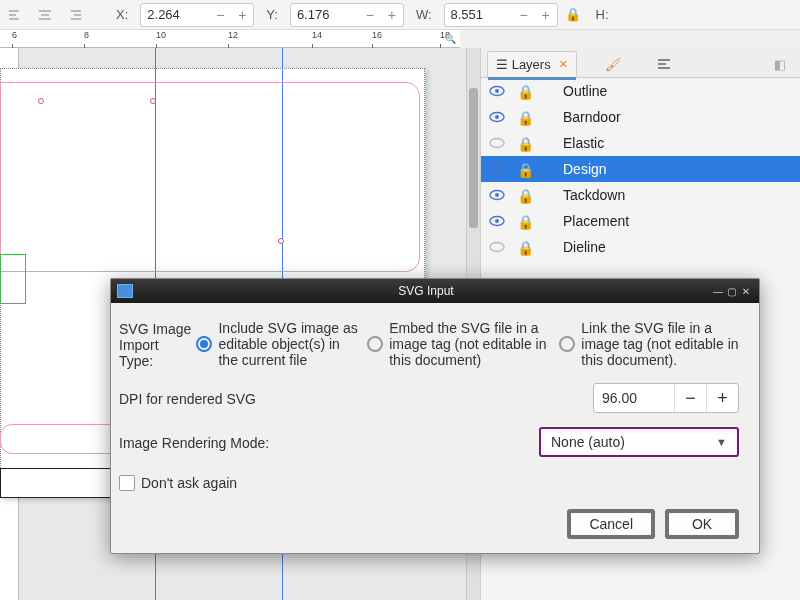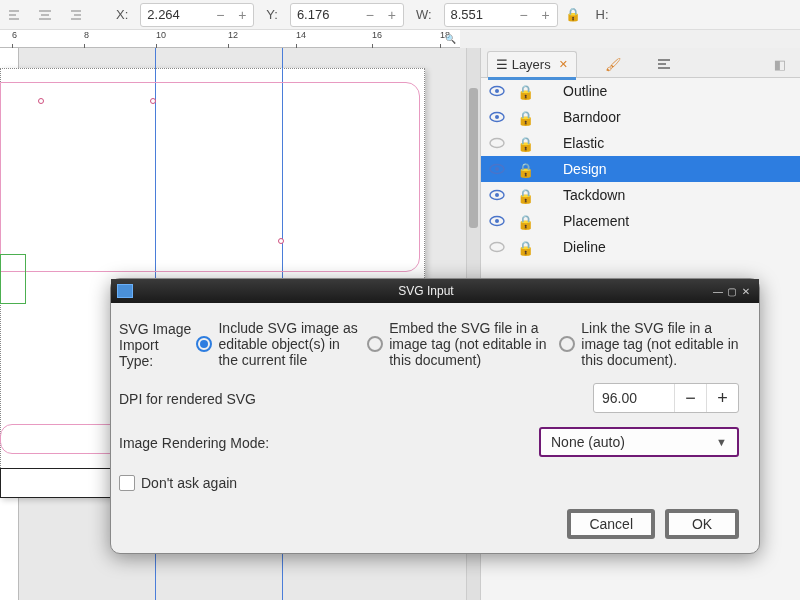--- a/index.html
+++ b/index.html
@@ -40,21 +40,21 @@
   .layer-row { height: 26px; display:flex; align-items:center; padding:0 8px; gap:12px; font-size:14px; color:#222; }
   .layer-row.sel { background:#2d7de0; color:#fff; }
   .eye { width:16px; height:14px; display:flex; align-items:center; justify-content:center; }
   .lock { width:16px; height:14px; }
   .layer-name { padding-left: 18px; }
 
   .scroll-v { position:absolute; right:0; top:0; bottom:0; width:14px; background:#e0e0e0; border-left:1px solid #ccc;}
   .scroll-v .thumb { position:absolute; left:2px; right:2px; top:40px; height:140px; background:#b0b0b0; border-radius:3px; }
 
   
-  .modal { position:absolute; left:110px; top:278px; width:650px; background:#f0f0f0; border:1px solid #888; box-shadow:0 4px 20px rgba(0,0,0,0.4); z-index:100; border-radius:10px; }
+  .modal { position:absolute; left:110px; top:278px; width:650px; background:#f0f0f0; border:1px solid #888; box-shadow:0 4px 20px rgba(0,0,0,0.4); z-index:100; border-radius:2px; }
   .titlebar { height:24px; background: linear-gradient(#3a3a3a,#1a1a1a); color:#eee; display:flex; align-items:center; padding:0 6px; font-size:12px; }
   .titlebar .win-icon { width:16px; height:14px; background:#4a90d9; margin-right:8px; border:1px solid #6ab0f9; }
   .titlebar .title { flex:1; text-align:center; }
   .titlebar .wbtn { width:14px; text-align:center; color:#ccc; font-size:10px; }
   .modal-body { padding: 16px 20px 14px 8px; font-size:14px; color:#333; }
   .form-row { display:flex; margin-bottom:6px; }
   .form-label { width: 176px; padding-top:2px; }
   .radio-stack { display:flex; flex-direction:row; gap:6px; }
   .radio-line { display:flex; align-items:center; gap:6px; }
   .radio { width:16px; height:16px; border:2px solid #999; border-radius:50%; display:flex; align-items:center; justify-content:center; flex-shrink:0;}
@@ -126,21 +126,21 @@
 
   <span class="link-icon">🔒</span>
   <span class="coord-label">H:</span>
 </div>
 
 <div class="ruler-h">
   <span class="tick" style="left:12px">6</span>
   <span class="tick" style="left:84px">8</span>
   <span class="tick" style="left:156px">10</span>
   <span class="tick" style="left:228px">12</span>
-  <span class="tick" style="left:296px">14</span>
+  <span class="tick" style="left:312px">14</span>
   <span class="tick" style="left:372px">16</span>
   <span class="tick" style="left:440px">18</span>
   <span class="ruler-end">🔍</span>
 </div>
 
 <div class="workspace">
   <div class="canvas-area">
     <div class="page">
       <div class="dotted-overlay"></div>
     </div>

